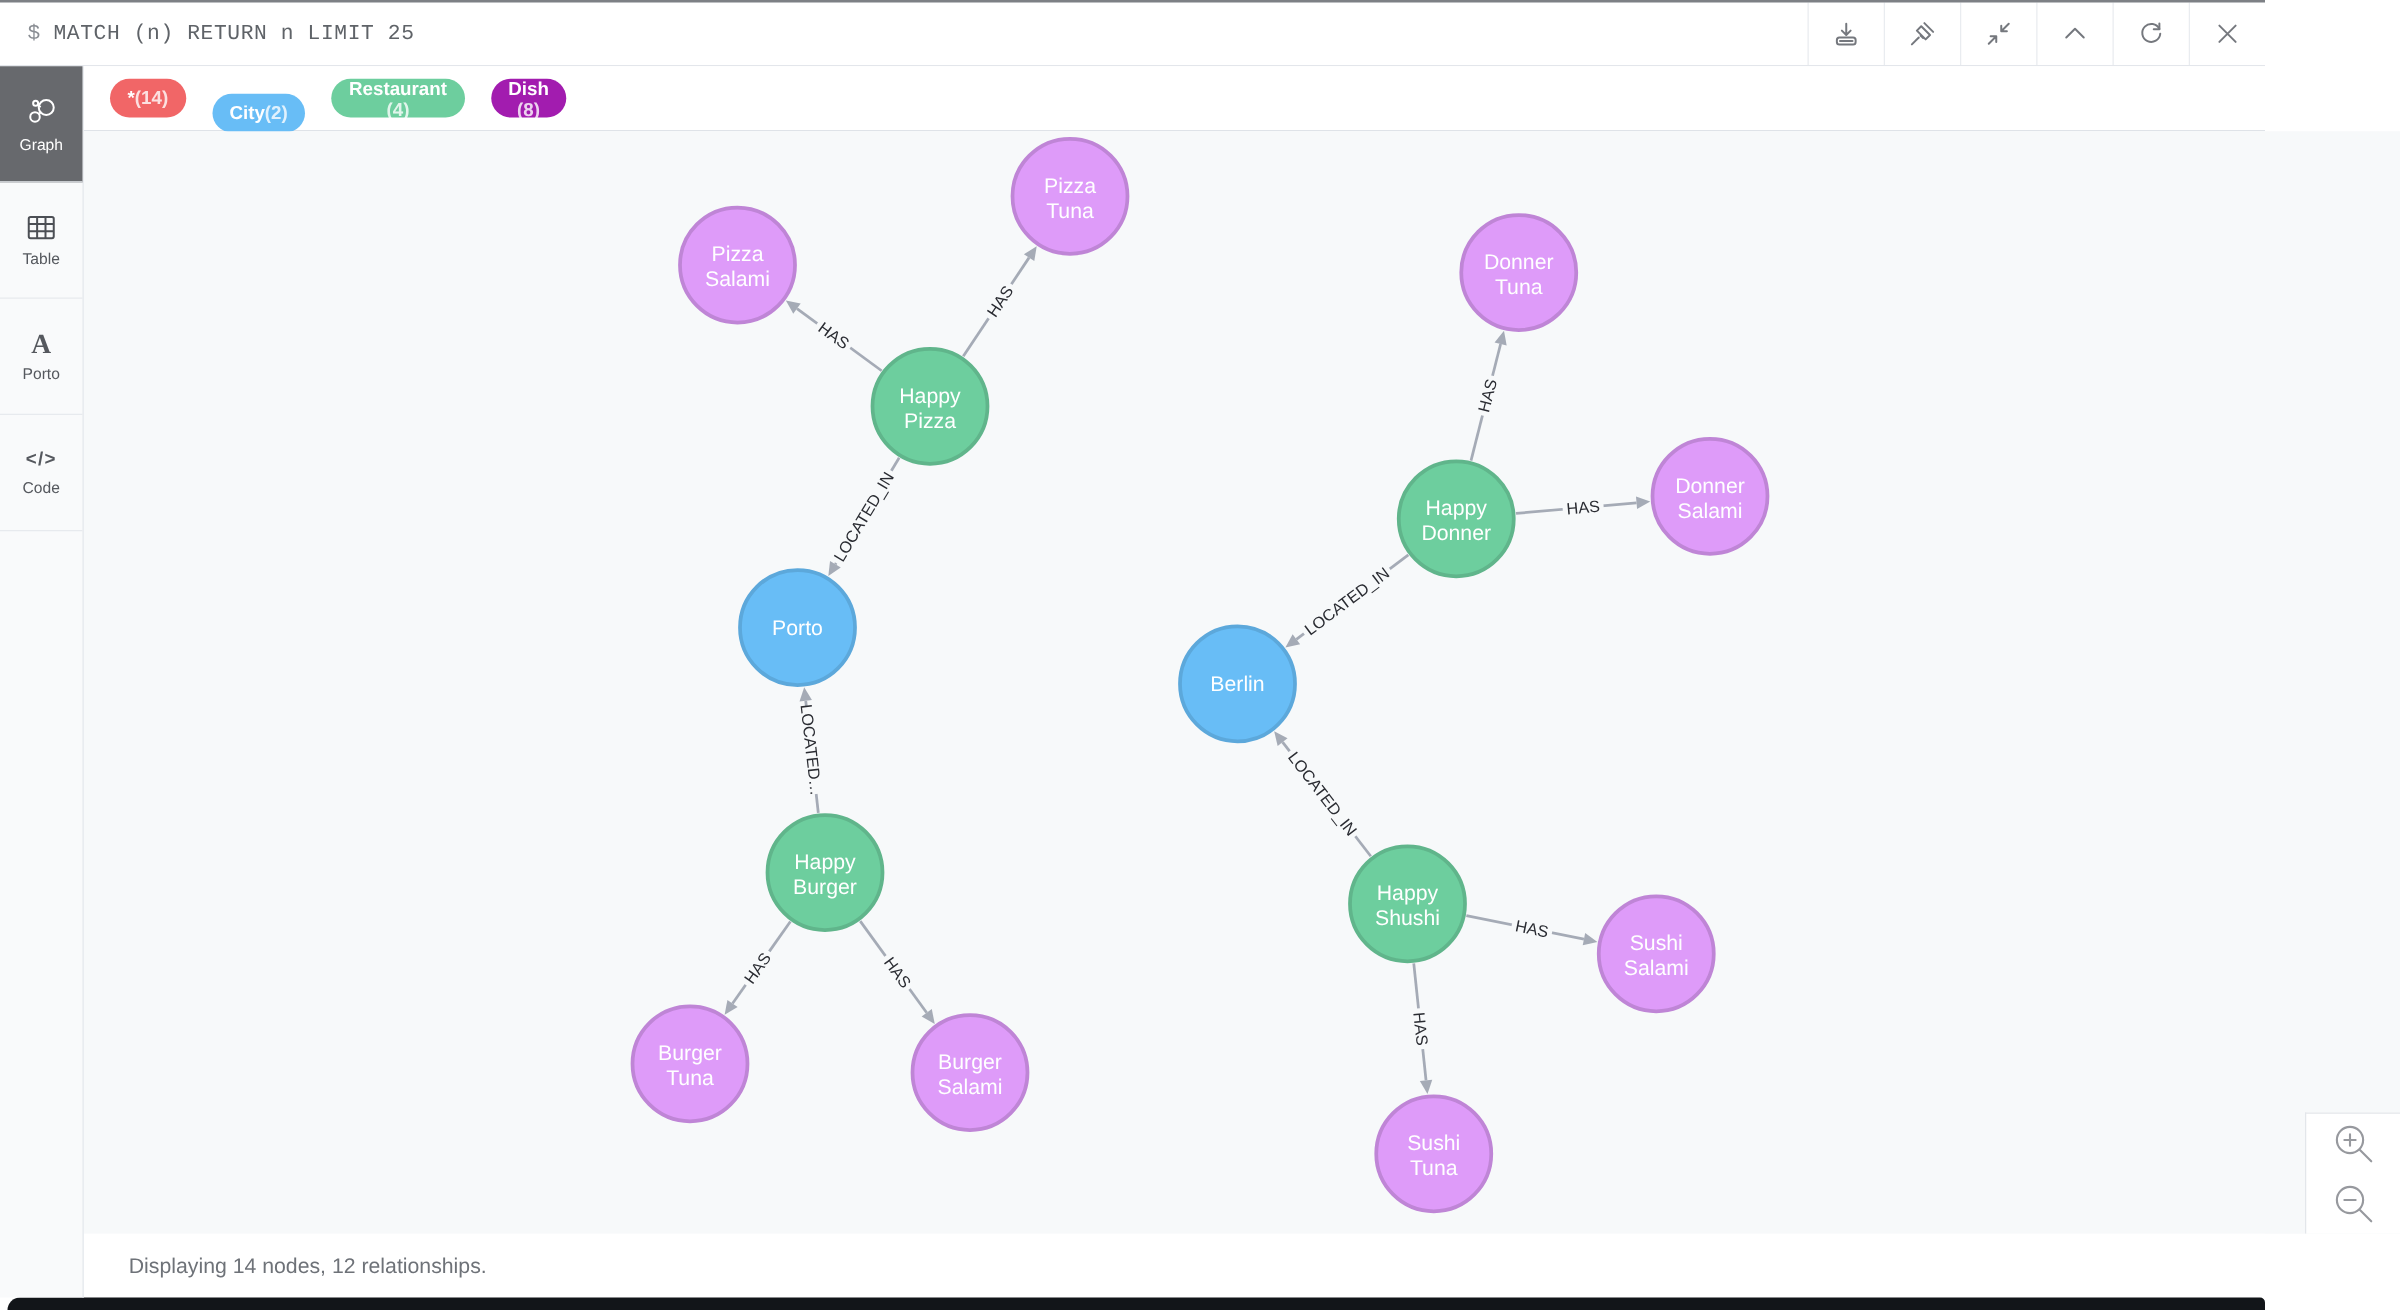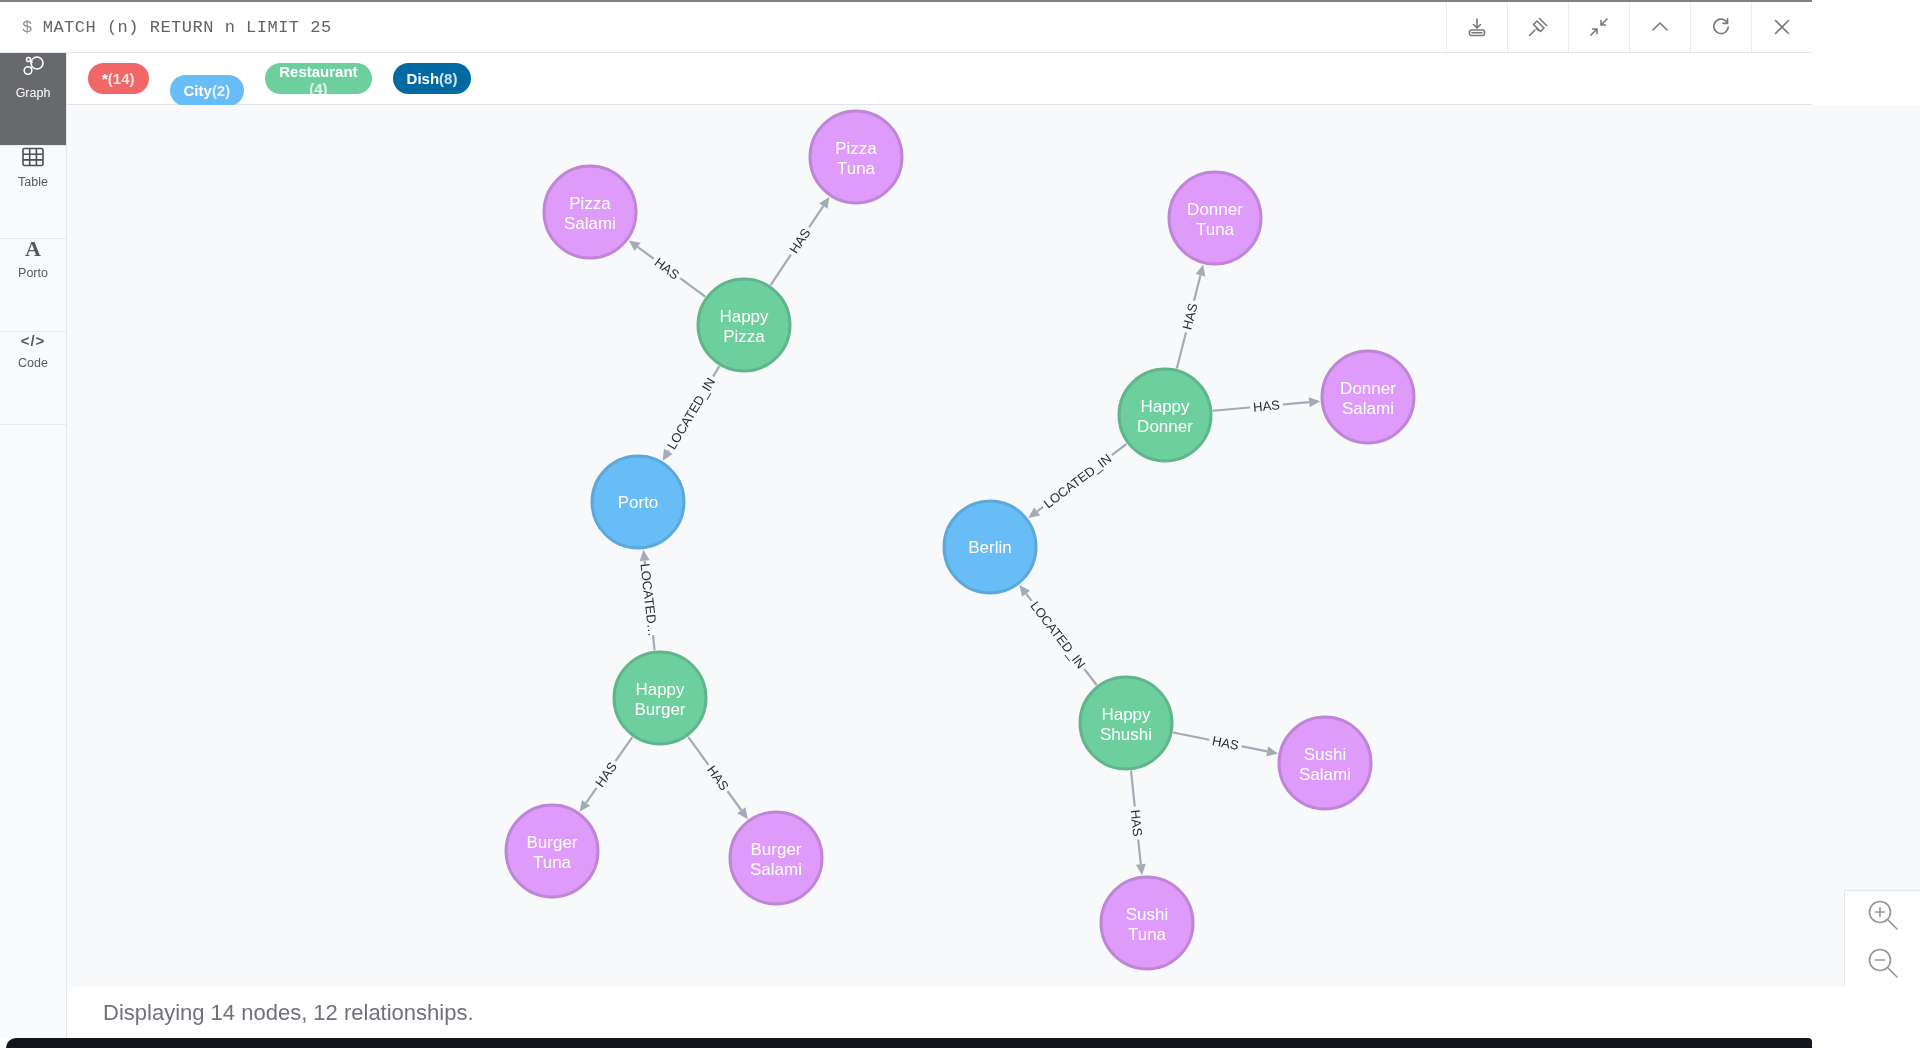--- a/index.html
+++ b/index.html
@@ -16,21 +16,21 @@
   .query-prompt { color:#8a8e94; margin-right:10px; }
   .action-strip { display:flex; height:100%; }
   .action-cell { width:61px; height:100%; border-left:1px solid #e9ecf0; display:flex;
                  align-items:center; justify-content:center; cursor:pointer; background:#fff; border-top:none; border-bottom:none; border-right:none; }
   .action-cell svg { stroke:#75787e; fill:none; stroke-width:1.6; stroke-linecap:round; stroke-linejoin:round; }
 
   
   .sidebar { position:absolute; top:53px; left:0; width:67px; bottom:10px;
              background:#f9fafb; border-right:1px solid #e4e7eb; z-index:5; }
   .side-tab { width:100%; height:93px; display:flex; flex-direction:column; align-items:center;
-              justify-content:flex-start; gap:7px; border-bottom:1px solid #e7eaee; cursor:pointer;
+              justify-content:center; gap:7px; border-bottom:1px solid #e7eaee; cursor:pointer;
               color:#55585e; }
   .side-tab svg { stroke:#4c4f55; fill:none; stroke-width:1.6; }
   .side-tab .tab-label { font-size:12.5px; }
   .side-tab.selected { background:#67696d; color:#fff; }
   .side-tab.selected svg { stroke:#fff; }
   .side-tab.selected .tab-label { color:#fff; }
   .glyph-serif { font-family:"Liberation Serif", serif; font-weight:bold; font-size:22px; line-height:20px; }
   .glyph-code { font-size:15px; font-weight:bold; letter-spacing:1px; }
 
   
@@ -51,21 +51,21 @@
   .zoom-panel { position:absolute; right:0; bottom:0; width:76px; height:97px; background:#fff;
                 border-left:1px solid #e3e6ea; border-top:1px solid #e3e6ea;
                 display:flex; flex-direction:column; align-items:center; justify-content:center; gap:8px; }
   .zoom-btn { width:40px; height:40px; background:transparent; border:none; cursor:pointer;
               display:flex; align-items:center; justify-content:center; }
   .zoom-btn svg { stroke:#97999e; fill:none; stroke-width:1.7; stroke-linecap:round; }
 
   
   .footer { position:absolute; top:987px; left:67px; right:0; height:51px; background:#fff;
             display:flex; align-items:center; padding-left:36px; }
-  .status-text { color:#6e7278; font-size:22px; }
+  .status-text { color:#6e7278; font-size:17px; }
 
   
   .bottom-bar { position:absolute; left:6px; right:0; bottom:0; height:10px; background:#121519;
                 border-radius:10px 4px 0 0; }
 </style>
 </head>
 <body>
 
 <div class="frame">
   <div class="top-edge"></div>
@@ -146,21 +146,21 @@
         <span class="pill-count">(14)</span>
       </span>
     <span class="pill" style="background: rgb(104, 189, 246); margin-top: 24px;">
         <span>City</span>
         <span class="pill-count">(2)</span>
       </span>
     <span class="pill" style="background: rgb(109, 206, 158); flex-direction: column;">
         <span>Restaurant</span>
         <span class="pill-count">(4)</span>
       </span>
-    <span class="pill" style="background: #0369a1;">
+    <span class="pill" style="background: #a21caf; flex-direction: column;">
         <span>Dish</span>
         <span class="pill-count">(8)</span>
       </span>
   </div>
 
   <div class="canvas">
     <svg id="graph-svg" width="1853" height="882" viewBox="0 0 1853 882">
         <g>
           <line x1="638.3005508833838" y1="191.6036509728726" x2="570.5680728725074" y2="141.90384567917744" stroke="#A5ABB6" stroke-width="2.2"></line>
           <polygon points="561.6994491166162,135.3963490271274 573.5260258961665,137.87265306286326 567.6101198488483,145.9350382954916" fill="#A5ABB6"></polygon>

